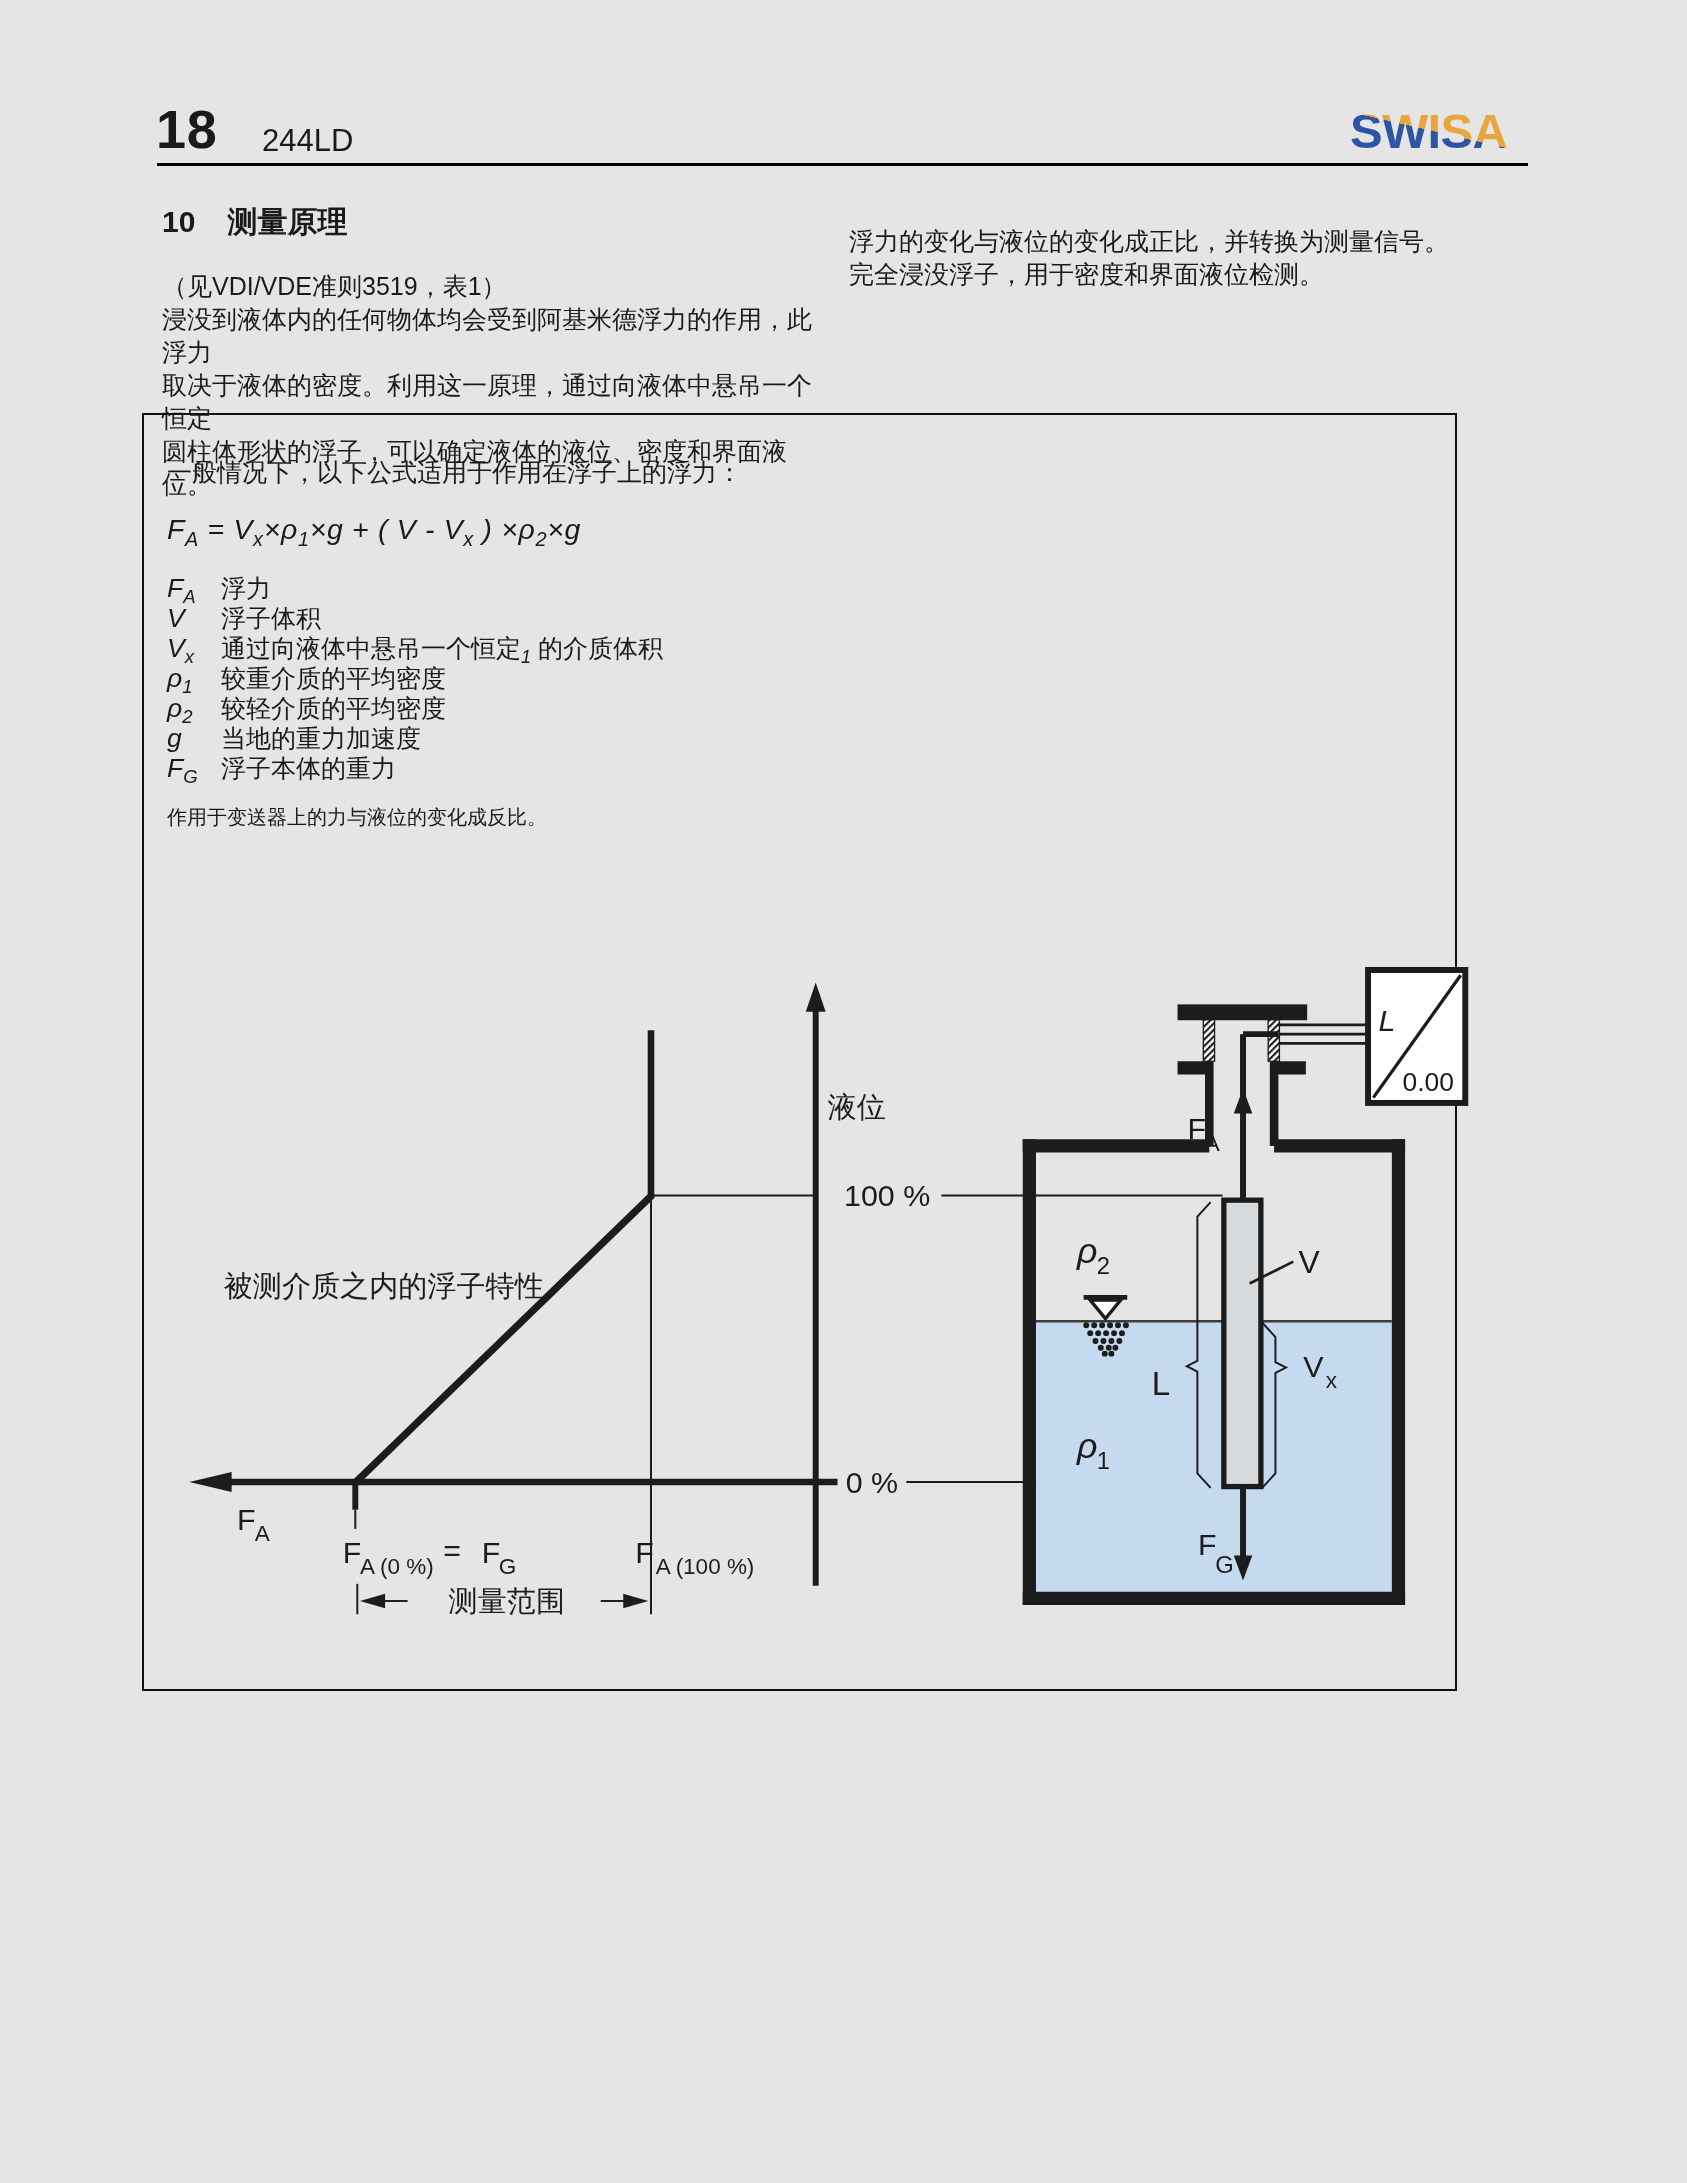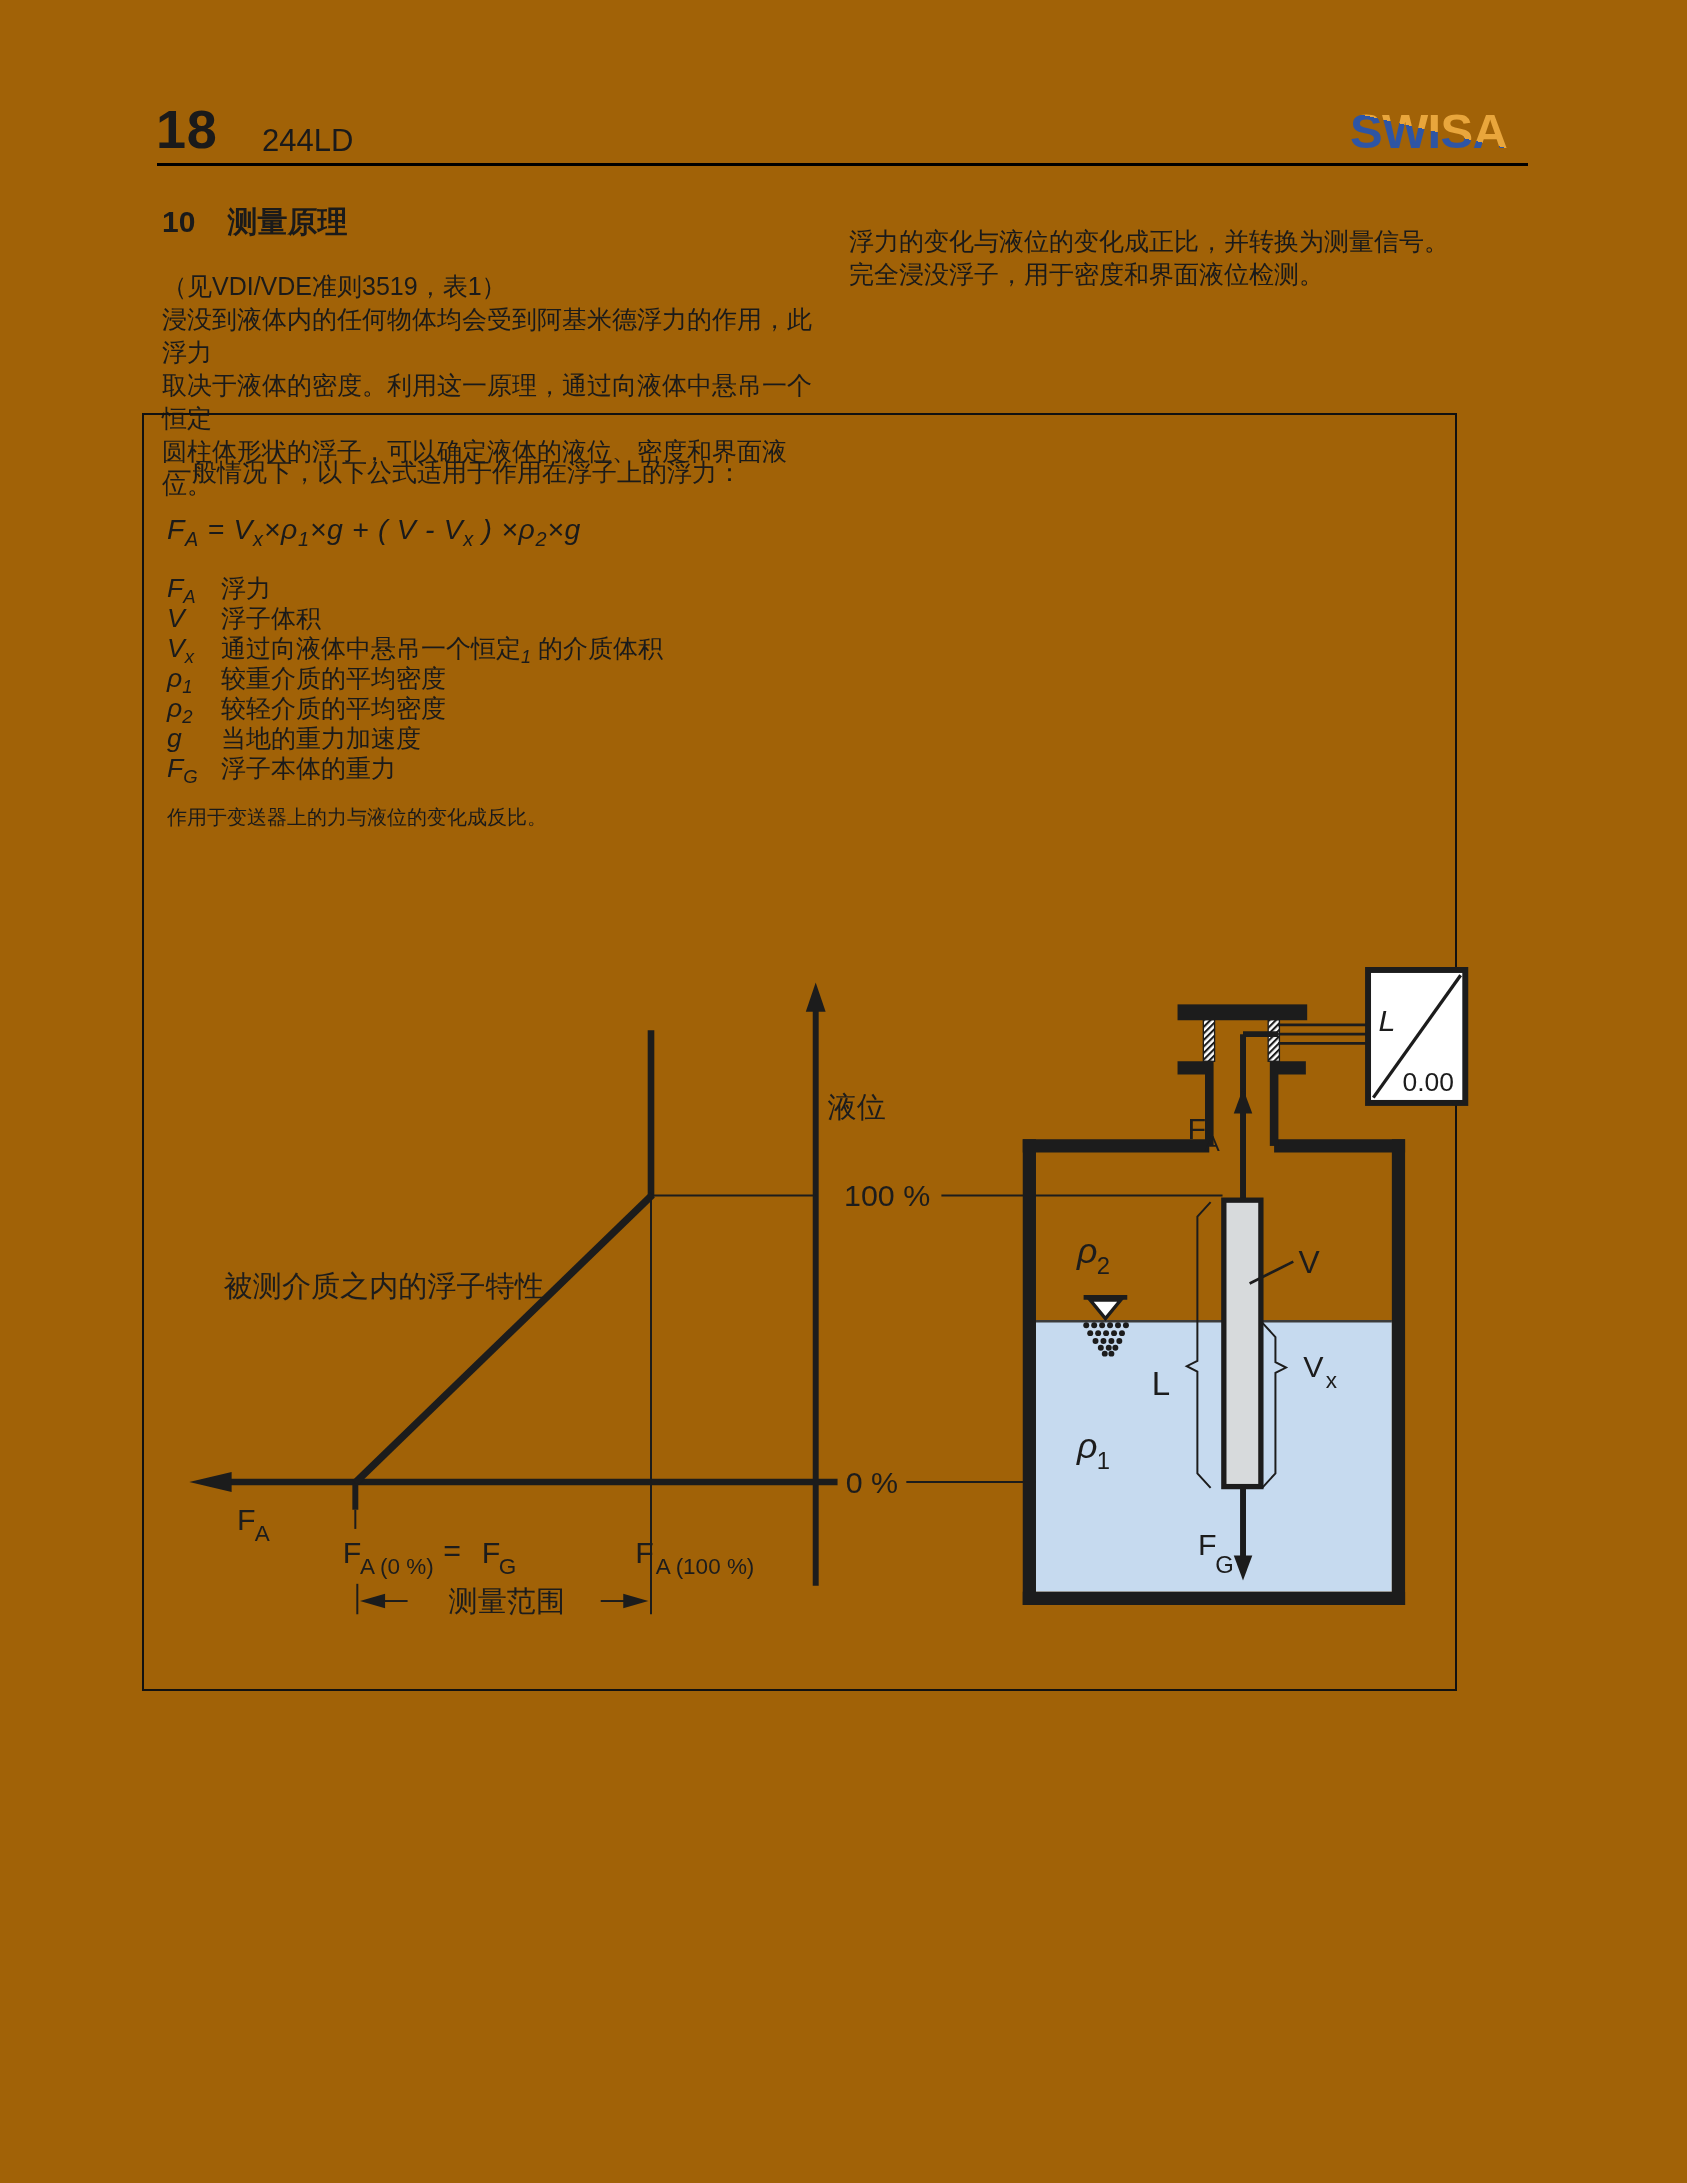--- a/index.html
+++ b/index.html
@@ -1,17 +1,17 @@
 <!DOCTYPE html>
 <html style="font-size:10.6px"><head>
 <meta charset="utf-8">
 <style>
   html,body{margin:0;padding:0;background:#888;}
   .page{
-    position:relative; width:1687px; height:2183px; background:#a16207;
+    position:relative; width:1687px; height:2183px; background:#e5e5e5;
     font-family:"Liberation Sans", sans-serif; color:#1a1a1a; overflow:hidden;
   }
   .abs{position:absolute;}
   
   .pagenum{left:156px; top:98px; font-size:54px; font-weight:bold; letter-spacing:0.7px;}
   .product{left:262px; top:123px; font-size:31px;}
   .logo{
     left:1350px; top:103px; font-size:49px; font-weight:900; letter-spacing:-0.7px;
     background:linear-gradient(193deg,#E9A63C 49%,#2E55A4 49%);
     -webkit-background-clip:text; background-clip:text; color:transparent;

